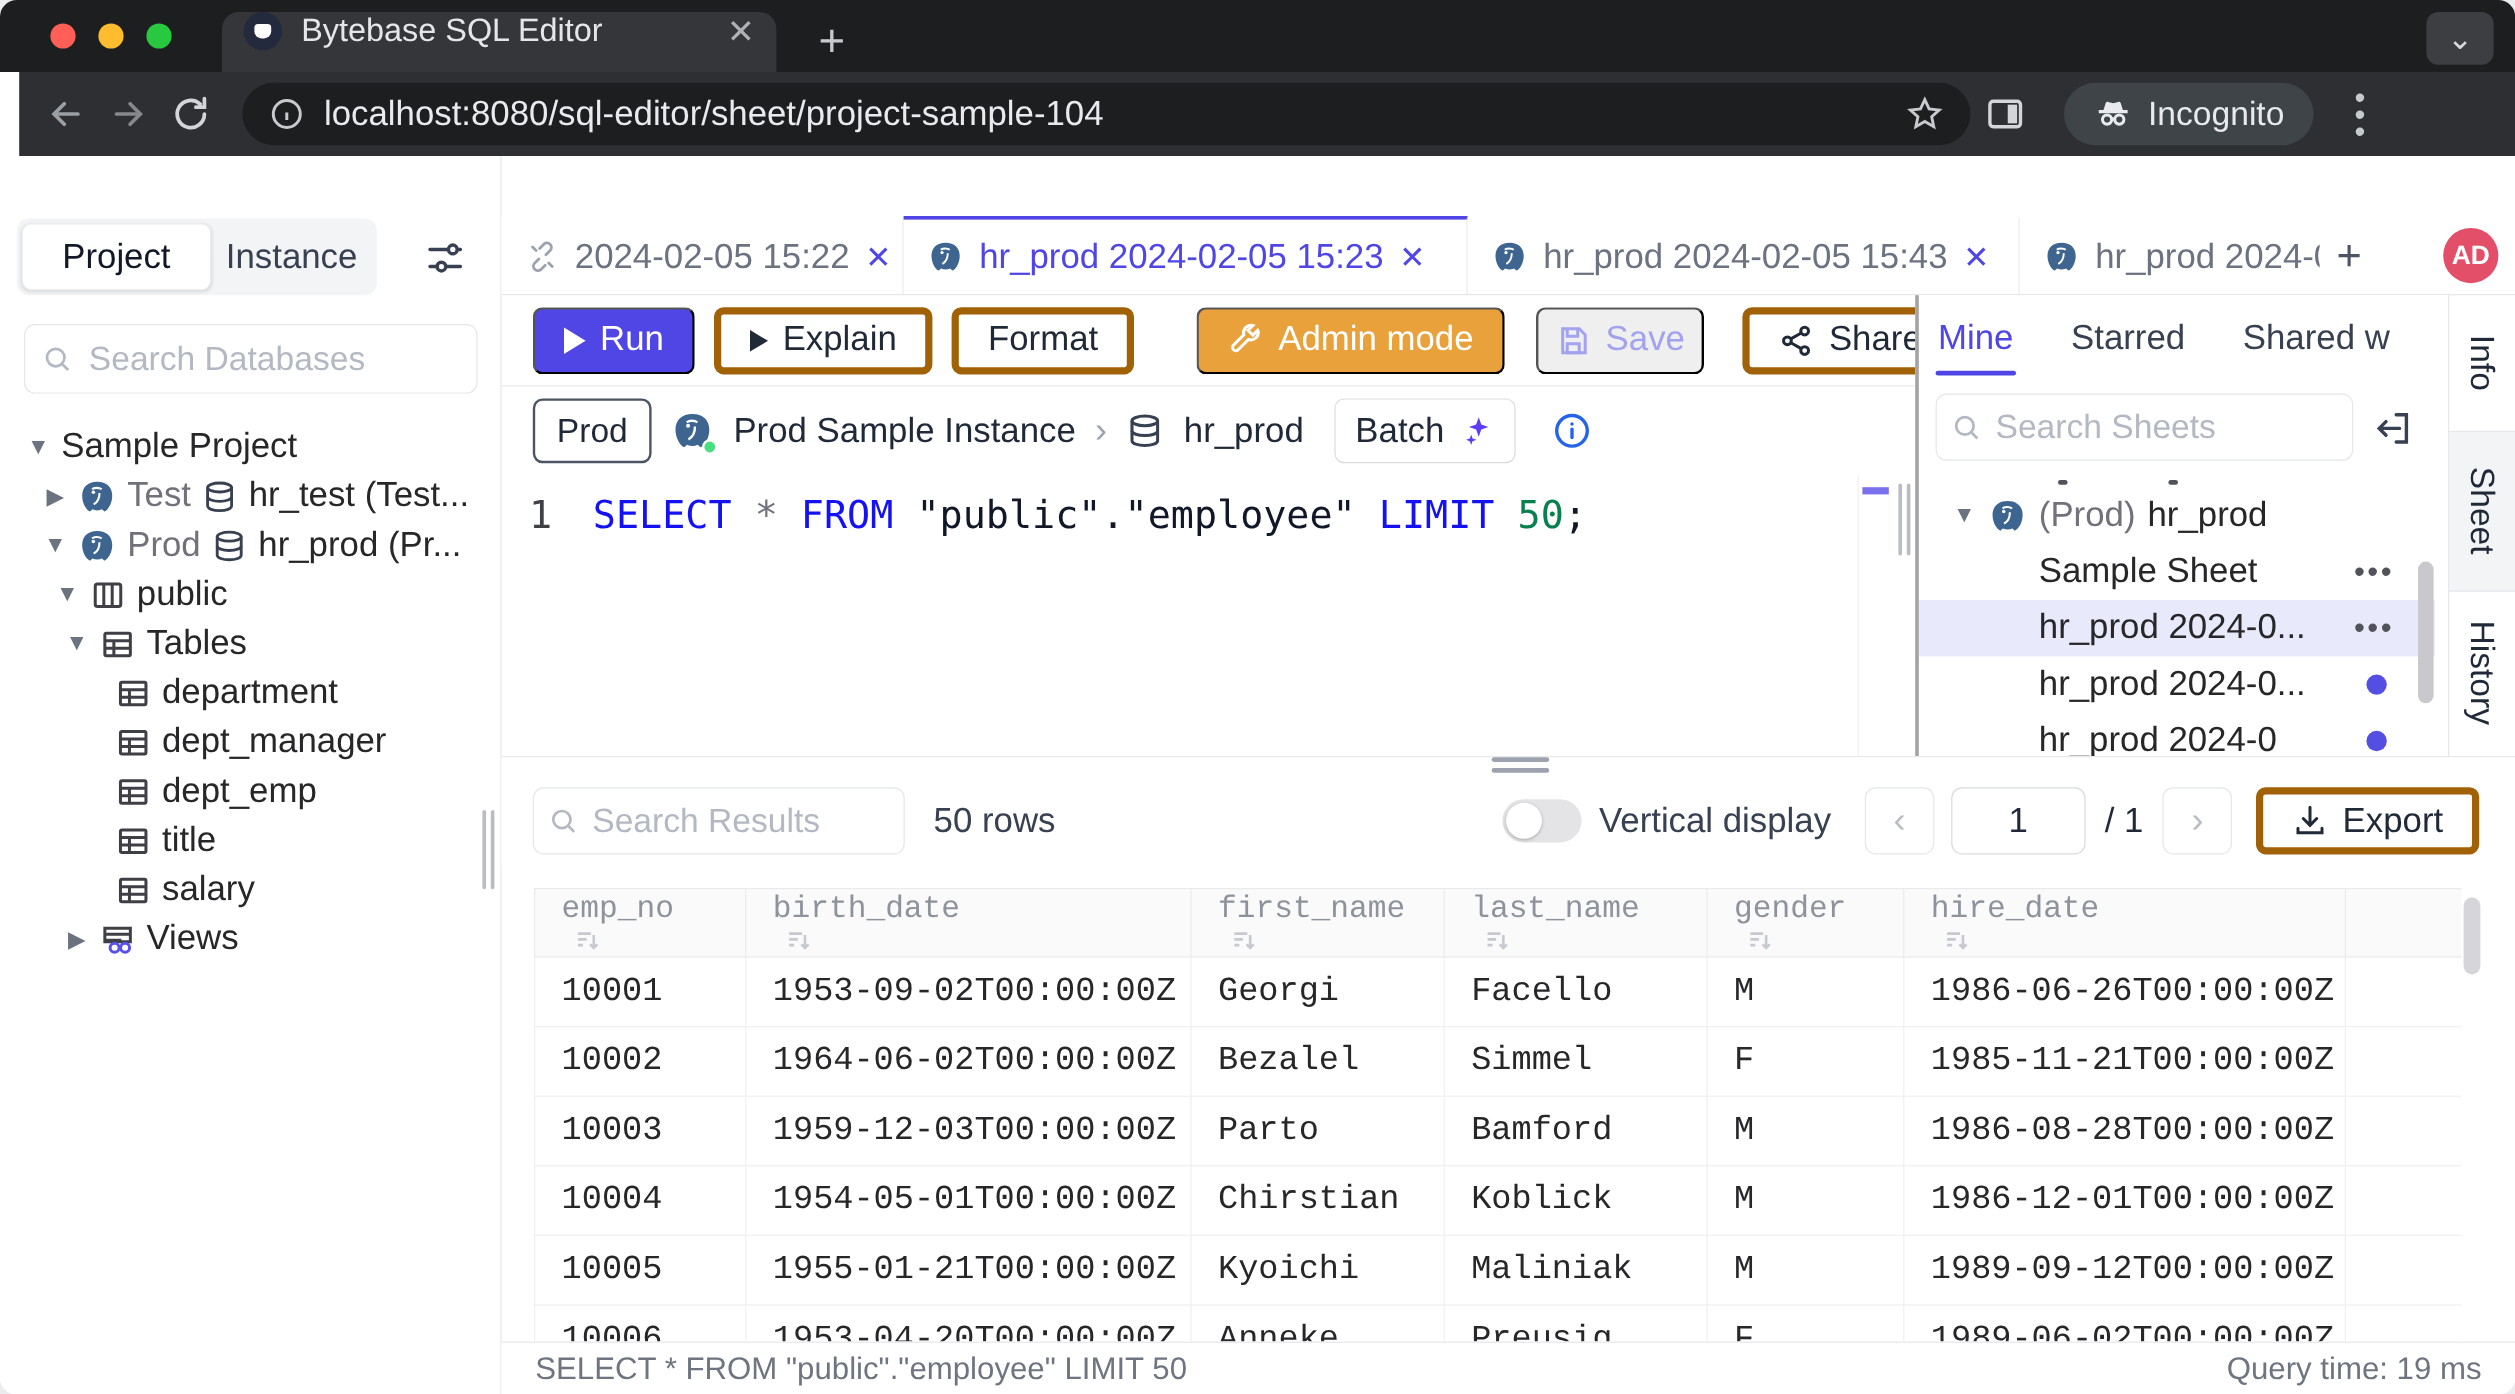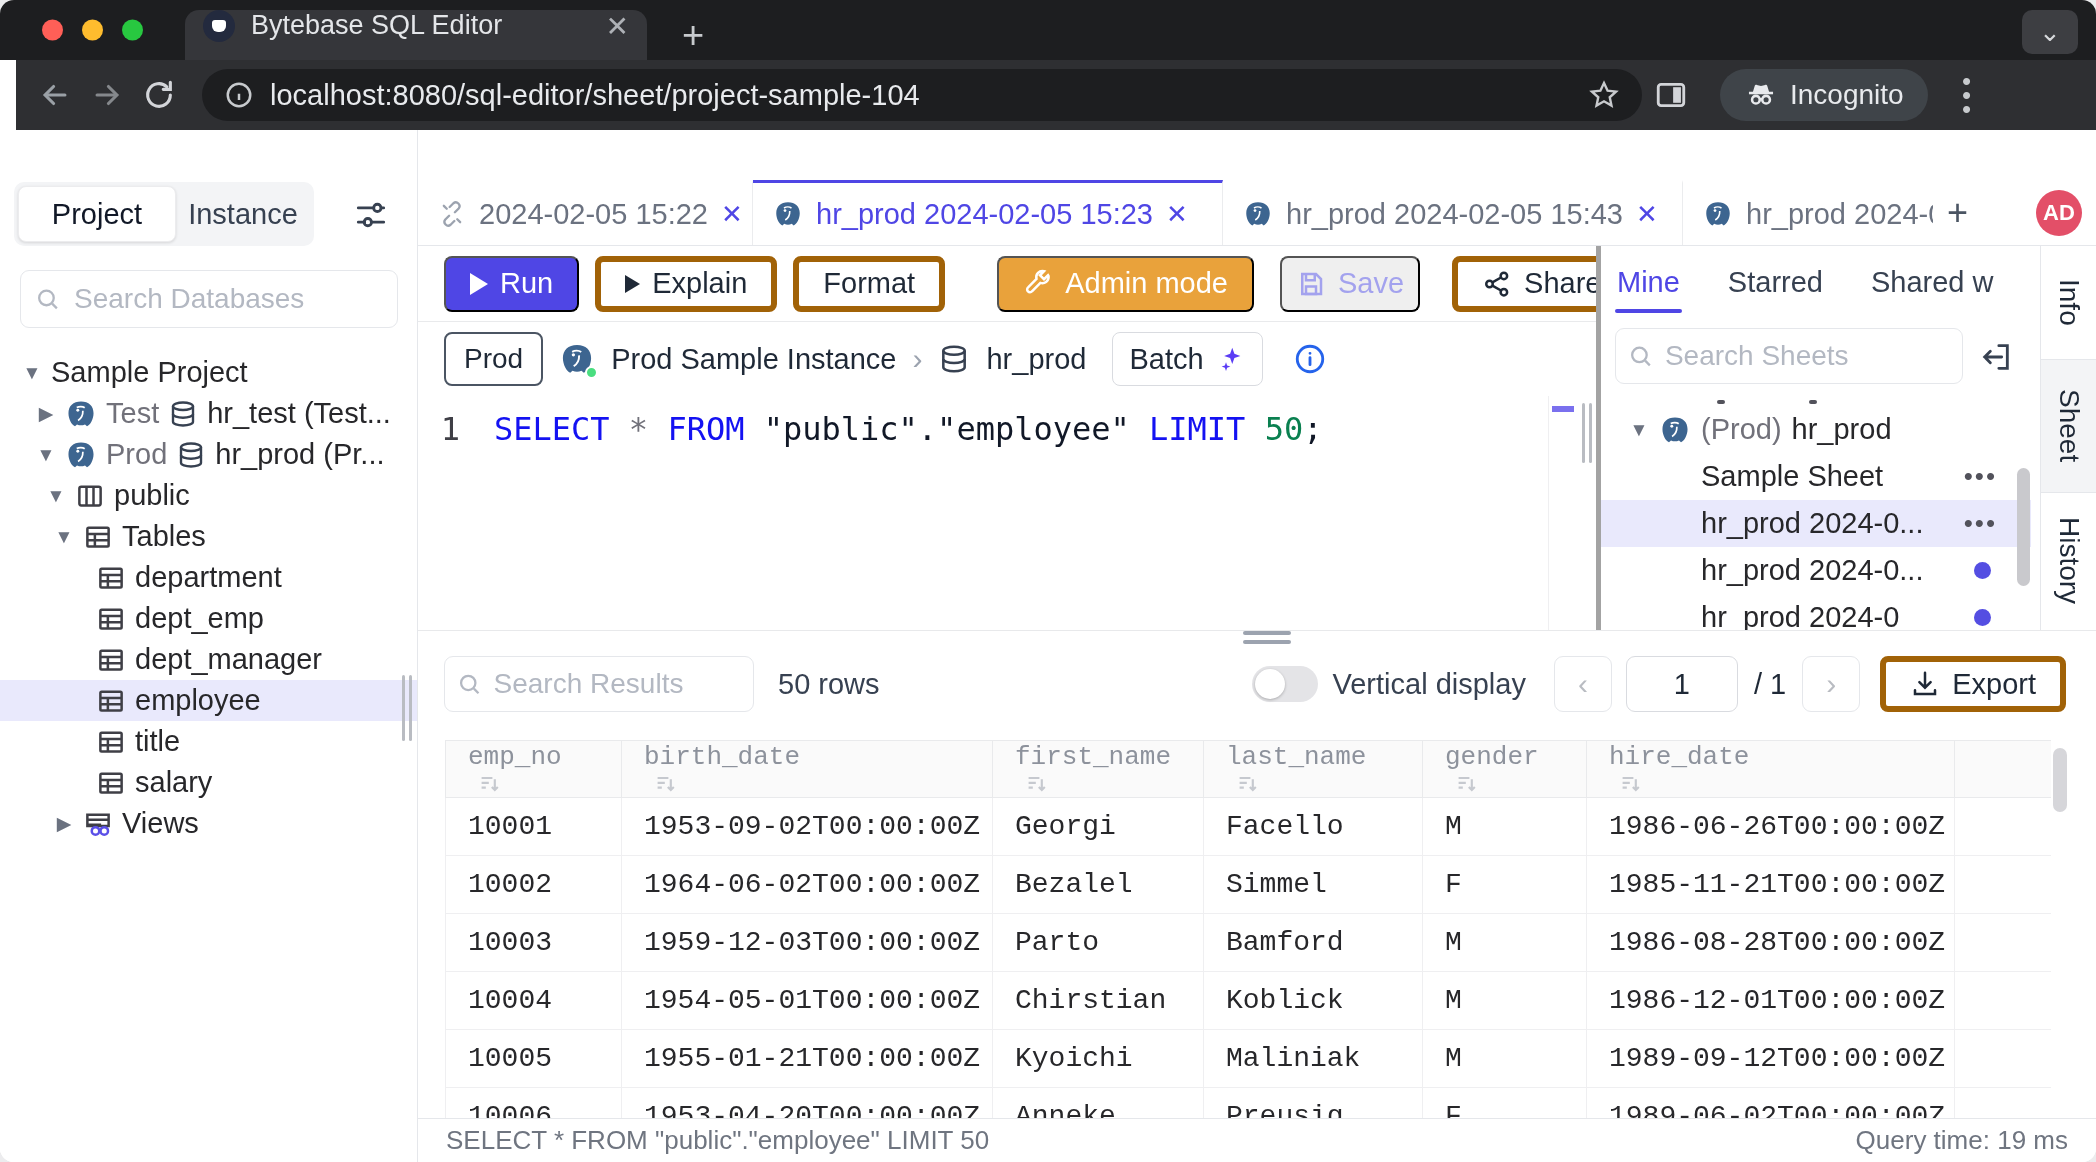--- a/index.html
+++ b/index.html
@@ -74,21 +74,21 @@
   .editor{position:absolute;left:418px;top:266px;width:1130px;height:234px;font-family:"DejaVu Sans Mono",monospace;font-size:32px;}
   .codeline{display:flex;align-items:center;margin-top:14px;}
   .lnum{width:76px;text-align:right;color:#3f3f46;padding-right:34px;flex:none;}
   .kw{color:#1412f2;}
   .op{color:#71717a;}
   .idn{color:#111827;}
   .num{color:#0a8050;}
   .minimap{position:absolute;left:1548px;top:266px;width:30px;height:234px;border-left:1px solid #efeff1;}
   .minimap i{position:absolute;left:3px;top:10px;width:22px;height:6px;background:#7a70ee;display:block;}
   
-  .sheets{position:absolute;left:1596px;top:116px;width:444px;height:384px;border-left:5px solid #a3a3a3;background:#fff;overflow:hidden;}
+  .sheets{position:absolute;left:1596px;top:116px;width:444px;height:384px;border-left:3px solid #a3a3a3;background:#fff;overflow:hidden;}
   .sh-tabs{display:flex;align-items:center;height:72px;padding:0 14px;gap:44px;font-size:29px;color:#374151;white-space:nowrap;}
   .sh-tab{position:relative;padding:14px 2px;}
   .sh-tab.active{color:#4f46e5;}
   .sh-tab.active::after{content:"";position:absolute;left:0;right:0;bottom:0;height:4px;background:#4f46e5;border-radius:2px;}
   .sh-search{position:absolute;left:14px;top:82px;width:348px;height:56px;border:1px solid #e5e7eb;border-radius:9px;display:flex;align-items:center;padding:0 12px;gap:10px;}
   .collapse-ic{position:absolute;left:378px;top:94px;}
   .sh-list{position:absolute;left:0;top:150px;width:430px;height:234px;overflow:hidden;}
   .sh-clip{height:10px;position:relative;}
   .sh-clip i{position:absolute;top:4px;width:8px;height:4px;background:#52525b;border-radius:2px;}
   .sh-row{height:47px;display:flex;align-items:center;font-size:29px;color:#27272a;gap:10px;}
@@ -291,39 +291,30 @@
             </span>
           <span>department</span>
         </div>
         <div class="trow" style="padding-left:96px">
           <span class="icn">
               <svg width="30" height="30" viewBox="0 0 24 24" fill="none" stroke="#3f3f46" stroke-width="2">
                 <rect x="3.5" y="4.5" width="17" height="15" rx="1"></rect>
                 <path d="M3.5 9.5h17M3.5 14.5h17M9.5 9.5v10"></path>
               </svg>
             </span>
-          <span>dept_emp</span>
+          <span>dept_manager</span>
         </div>
         <div class="trow" style="padding-left:96px">
           <span class="icn">
               <svg width="30" height="30" viewBox="0 0 24 24" fill="none" stroke="#3f3f46" stroke-width="2">
                 <rect x="3.5" y="4.5" width="17" height="15" rx="1"></rect>
                 <path d="M3.5 9.5h17M3.5 14.5h17M9.5 9.5v10"></path>
               </svg>
             </span>
-          <span>dept_manager</span>
-        </div>
-        <div class="trow sel" style="padding-left:96px">
-          <span class="icn">
-              <svg width="30" height="30" viewBox="0 0 24 24" fill="none" stroke="#3f3f46" stroke-width="2">
-                <rect x="3.5" y="4.5" width="17" height="15" rx="1"></rect>
-                <path d="M3.5 9.5h17M3.5 14.5h17M9.5 9.5v10"></path>
-              </svg>
-            </span>
-          <span>employee</span>
+          <span>dept_emp</span>
         </div>
         <div class="trow" style="padding-left:96px">
           <span class="icn">
               <svg width="30" height="30" viewBox="0 0 24 24" fill="none" stroke="#3f3f46" stroke-width="2">
                 <rect x="3.5" y="4.5" width="17" height="15" rx="1"></rect>
                 <path d="M3.5 9.5h17M3.5 14.5h17M9.5 9.5v10"></path>
               </svg>
             </span>
           <span>title</span>
         </div>

